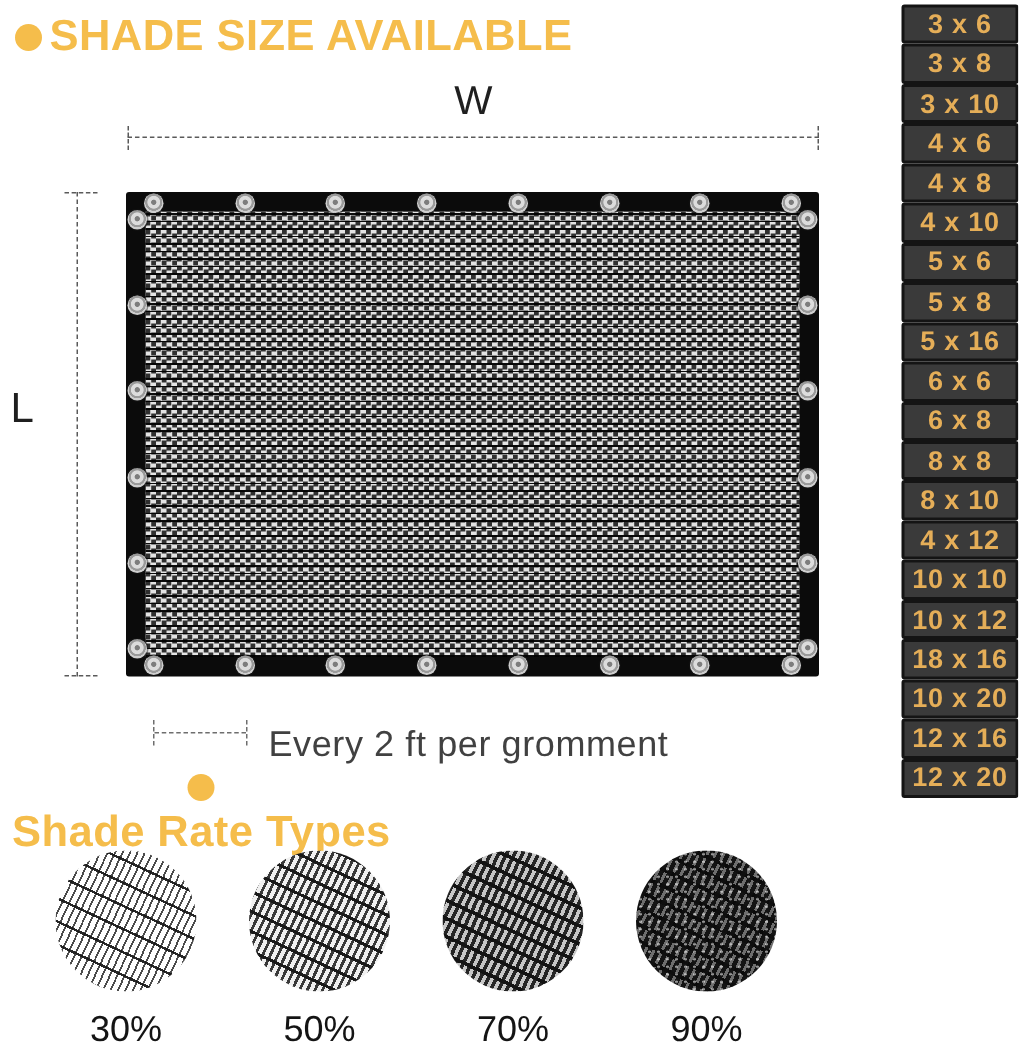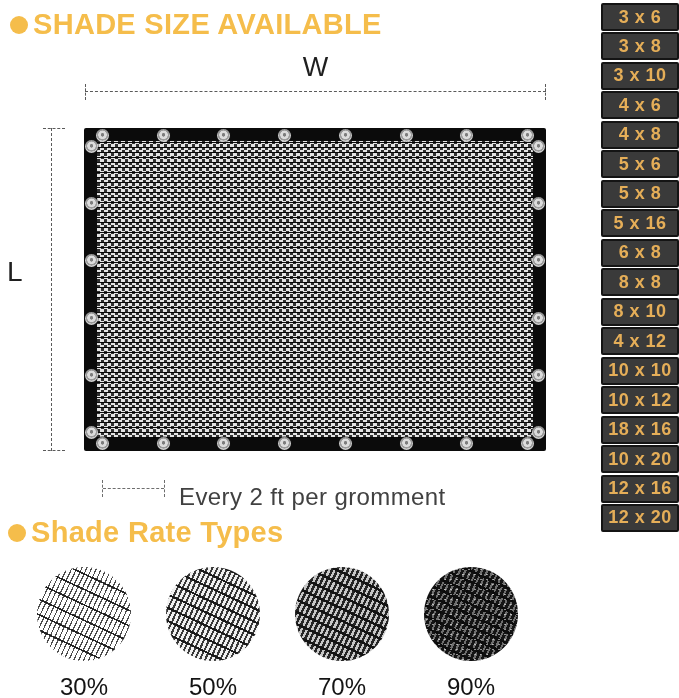--- a/index.html
+++ b/index.html
@@ -2,21 +2,21 @@
 <html><head>
 <meta charset="utf-8">
 <style>
   html,body{margin:0;padding:0;background:#ffffff;}
   .page{position:relative;width:679px;height:698px;background:#ffffff;overflow:hidden;
         font-family:"Liberation Sans", sans-serif;}
 
   
   .heading{position:absolute;display:flex;align-items:center;gap:5px;}
   .h-size{left:10px;top:8px;}
-  .h-rate{left:8px;top:516px;}
+  .h-rate{left:8px;top:516px;flex-direction:column;}
   .bullet{width:18px;height:18px;border-radius:50%;background:#F5BD4B;flex:0 0 auto;}
   .heading h1{margin:0;font-size:29px;font-weight:800;color:#F5BD4B;letter-spacing:.3px;white-space:nowrap;}
 
   
   .w-label{position:absolute;left:85px;top:52px;width:461px;text-align:center;
            font-size:27px;color:#1f1f1f;}
   .w-line{position:absolute;left:85px;top:91px;width:461px;height:0;border-top:1px dashed #5a5a5a;}
   .w-line::before,.w-line::after{content:"";position:absolute;top:-8px;height:16px;width:0;
            border-left:1px dashed #5a5a5a;}
   .w-line::before{left:0;}
@@ -176,27 +176,29 @@
       <div class="size-chip">3 x 6</div>
 
       <div class="size-chip">3 x 8</div>
 
       <div class="size-chip">3 x 10</div>
 
       <div class="size-chip">4 x 6</div>
 
       <div class="size-chip">4 x 8</div>
 
+      <div class="size-chip">4 x 10</div>
 
       <div class="size-chip">5 x 6</div>
 
       <div class="size-chip">5 x 8</div>
 
       <div class="size-chip">5 x 16</div>
 
+      <div class="size-chip">6 x 6</div>
 
       <div class="size-chip">6 x 8</div>
 
 
       <div class="size-chip">8 x 8</div>
 
       <div class="size-chip">8 x 10</div>
 
       <div class="size-chip">4 x 12</div>
 

